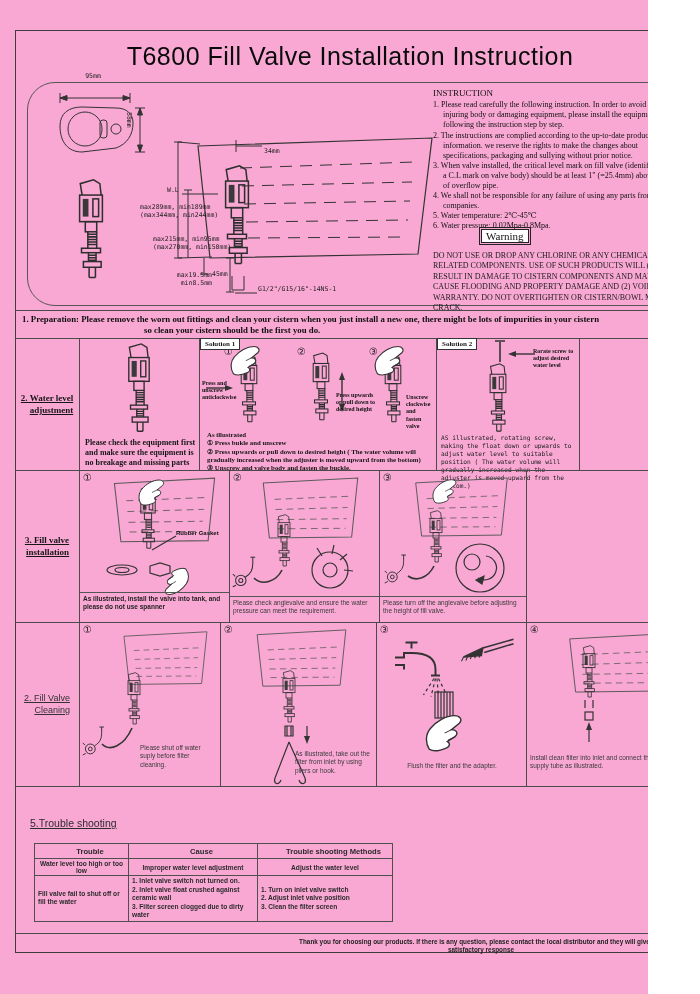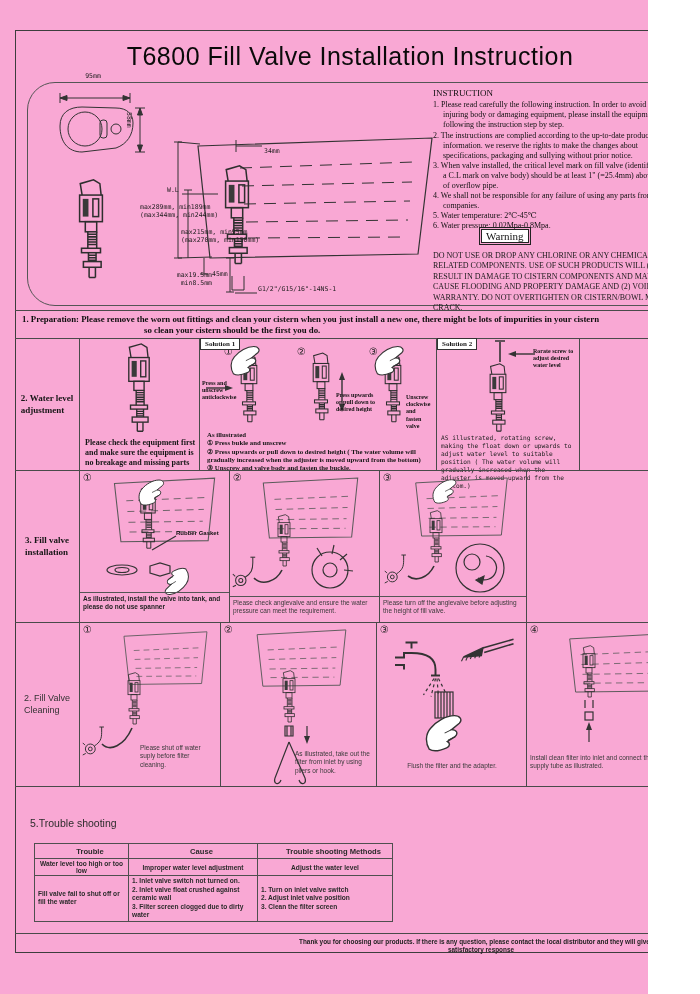--- a/index.html
+++ b/index.html
@@ -21,36 +21,36 @@
   .warn-tag{position:absolute;left:481px;top:229px;border:1px solid #222;outline:1px solid #222;outline-offset:1px;
         padding:0 4px;font:11px "Liberation Serif",serif;color:#111;background:#fff;}
   .warn-text{position:absolute;left:433px;top:251px;width:242px;
         font:8px/1.3 "Liberation Serif","DejaVu Serif",serif;color:#1a1a1a;}
   .hline{position:absolute;left:15px;width:670px;height:0;border-top:1px solid #4a4a4a;}
   .prep{position:absolute;left:22px;top:314px;width:658px;
         font:bold 8.8px/1.3 "Liberation Serif",serif;color:#0e0e0e;}
   .prep .l2{margin-left:122px;}
   .cell{position:absolute;box-sizing:border-box;border-right:1px solid #4a4a4a;}
   .cell.last{border-right:none;}
-  .rowlabel{display:flex;align-items:center;justify-content:center;text-align:left;
-        white-space:pre-line;}
+  .rowlabel{display:flex;align-items:center;justify-content:center;text-align:right;
+        white-space:pre-line;text-decoration:underline;}
   .serifb{font:bold 9px/1.35 "Liberation Serif",serif;}
   .sansr{font:9px/1.35 "Liberation Sans",sans-serif;color:#333;}
   .chk-cap{position:absolute;left:5px;top:100px;width:112px;font:bold 8px/1.25 "Liberation Serif",serif;}
   .sol-tag{position:absolute;left:0;top:0;border:1px solid #333;background:#fff;
         padding:1px 4px;font:bold 7px "Liberation Serif",serif;z-index:3;}
   .cnum{position:absolute;font:10px "DejaVu Sans",sans-serif;color:#222;z-index:2;}
   .figlab{position:absolute;font:bold 6px/1.2 "Liberation Serif",serif;white-space:pre-line;color:#111;}
   .sol1-cap{position:absolute;left:7px;top:93px;width:224px;font:bold 6.8px/1.22 "Liberation Serif",serif;white-space:pre-line;}
   .sol2-cap{position:absolute;left:4px;top:96px;width:136px;font:6.2px/1.28 "DejaVu Sans Mono",monospace;color:#222;}
   .p-cap{position:absolute;font:6.5px/1.3 "Liberation Sans",sans-serif;color:#3a3a3a;}
   .p-cap.bold{font-weight:bold;color:#222;}
   .p-cap.strip{border-top:1px solid #555;padding-top:2px;}
   .gasket{position:absolute;font:bold 6px "Liberation Sans",sans-serif;color:#111;}
-  .ts-head{position:absolute;left:30px;top:817px;font:10.5px "Liberation Sans",sans-serif;color:#2c2c2c;}
+  .ts-head{position:absolute;left:30px;top:817px;font:10.5px "Liberation Sans",sans-serif;color:#2c2c2c;text-decoration:underline;}
   table.ts{position:absolute;left:34px;top:843px;border-collapse:collapse;table-layout:fixed;width:358px;}
   table.ts th,table.ts td{border:1px solid #4f4f4f;font-family:"Liberation Sans",sans-serif;color:#2b2b2b;
         padding:1px 3px;vertical-align:middle;box-sizing:border-box;}
   table.ts th{font-size:7.6px;font-weight:bold;height:15px;text-align:center;padding-left:20px;}
   table.ts td{font-size:6.6px;font-weight:bold;}
   table.ts tr.r1 td{height:14px;text-align:center;}
   table.ts tr.r2 td{height:37px;text-align:left;white-space:pre-line;line-height:1.3;}
   .footer{position:absolute;left:295px;top:938px;width:372px;text-align:center;
         font:bold 6.4px/1.3 "Liberation Sans",sans-serif;color:#222;}
   svg .ln{fill:none;stroke:#333;}
@@ -171,21 +171,21 @@
 
       <path d="M205,207 h22"></path>
     </g>
   </svg>
 
   <span class="dim" style="left:73px;top:72px;width:40px;text-align:center">95mm</span>
   <span class="dim rot" style="left:133px;top:112px;">58mm</span>
   <span class="dim" style="left:167px;top:186px;">W.L</span>
   <span class="dim" style="left:140px;top:203px;">max289mm, min189mm
 (max344mm, min244mm)</span>
-  <span class="dim" style="left:153px;top:228px;margin-left:28px;">max215mm, min95mm
+  <span class="dim" style="left:153px;top:235px;">max215mm, min95mm
 (max270mm, min150mm)</span>
   <span class="dim" style="left:168px;top:271px;width:44px;text-align:right">max19.5mm
 min8.5mm</span>
   <span class="dim" style="left:212px;top:270px;">45mm</span>
   <span class="dim" style="left:264px;top:147px;">34mm</span>
   <span class="dim" style="left:258px;top:285px;">G1/2"/G15/16"-14NS-1</span>
 
   <div class="ins">
     <div class="ins-h">INSTRUCTION</div>
     <div class="ins-item">1. Please read carefully the following instruction. In order to avoid injuring body or damaging equipment, please install the equipment  following the instruction step by step.</div>

